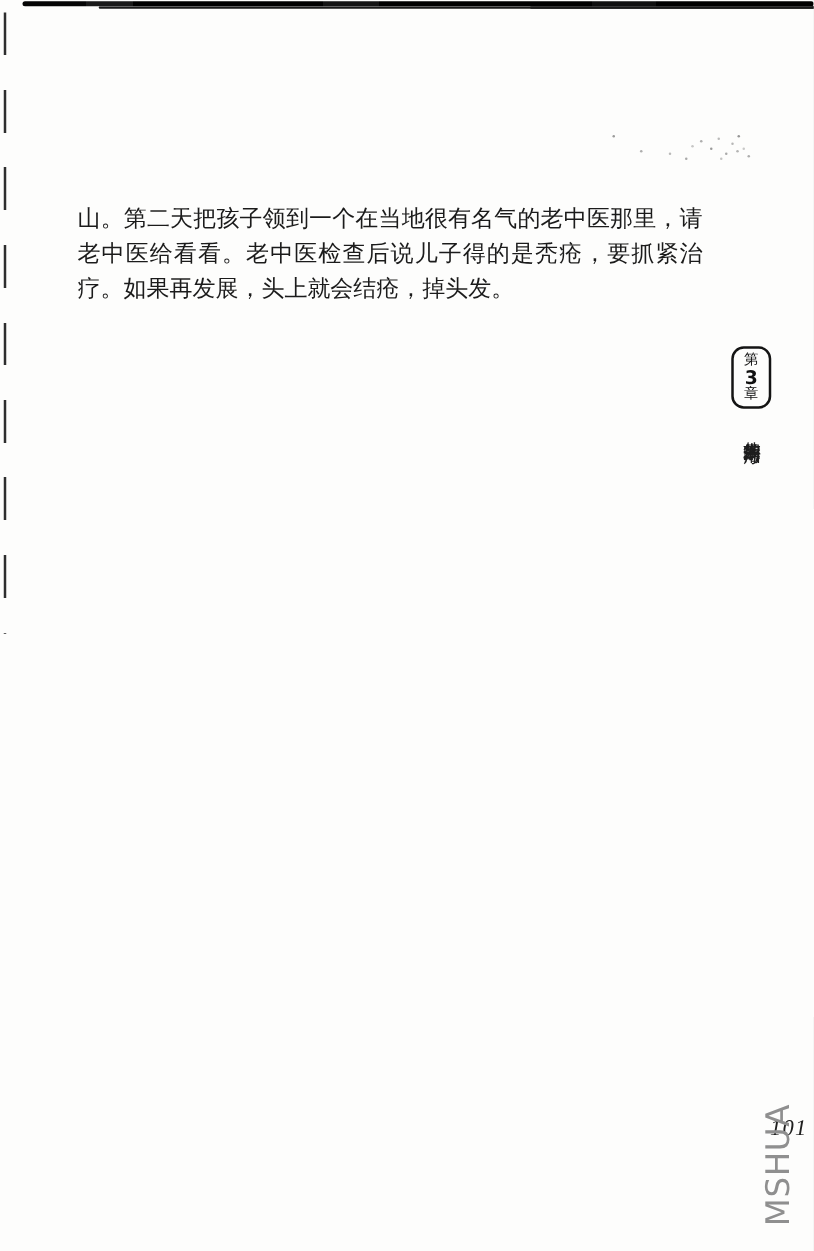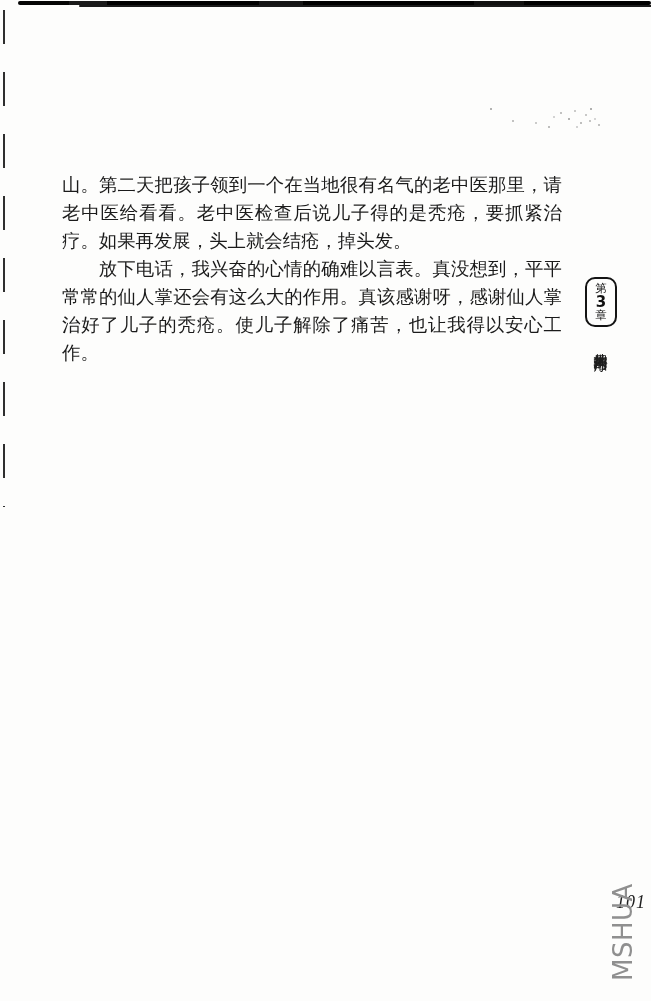--- a/index.html
+++ b/index.html
@@ -30,21 +30,21 @@
     box-shadow:
       22px 12px 0 rgba(95,95,95,.5), 45px 14px 0 rgba(105,105,105,.45),
       58px 18px 0 rgba(85,85,85,.5), 63px 8px 0 rgba(115,115,115,.4),
       70px 4px 0 rgba(95,95,95,.5), 78px 10px 0 rgba(75,75,75,.55),
       84px 2px 0 rgba(105,105,105,.45), 90px 14px 0 rgba(85,85,85,.5),
       95px 6px 0 rgba(95,95,95,.45), 100px 0px 0 rgba(65,65,65,.55),
       104px 10px 0 rgba(120,120,120,.4), 108px 16px 0 rgba(95,95,95,.5),
       86px 18px 0 rgba(110,110,110,.4), 99px 12px 0 rgba(90,90,90,.45);
   }
   .body-text{
-    position:absolute;left:62px;top:171px;width:500px;
+    position:absolute;left:62px;top:161px;width:500px;
     font-size:18.4px;line-height:28px;color:#1b1b1b;
     text-align:justify;
   }
   .body-text p{margin:0;text-indent:2em;}
   .body-text p.noindent{text-indent:0;}
   .chapter-badge{
     position:absolute;left:585px;top:277px;width:32px;height:50px;
     box-sizing:border-box;border:2px solid #141414;border-radius:10px;
     display:flex;flex-direction:column;align-items:center;justify-content:center;
     color:#111;line-height:1.02;font-size:11.5px;background:#fdfdfc;
@@ -74,21 +74,20 @@
 <body>
 
 <div class="page">
 
   <div class="top-edge"></div>
   <div class="left-dashes"></div>
   <div class="speckles"></div>
 
   <main class="body-text">
     <p class="noindent">山。第二天把孩子领到一个在当地很有名气的老中医那里，请老中医给看看。老中医检查后说儿子得的是秃疮，要抓紧治疗。如果再发展，头上就会结疮，掉头发。</p>
-    <p>放下电话，我兴奋的心情的确难以言表。真没想到，平平常常的仙人掌还会有这么大的作用。真该感谢呀，感谢仙人掌治好了儿子的秃疮。使儿子解除了痛苦，也让我得以安心工作。</p>
   </main>
 
   <aside>
     <div class="chapter-badge">
       <span>第</span>
       <span class="num">3</span>
       <span>章</span>
     </div>
     <div class="chapter-title">仙人掌的药用与治疗</div>
   </aside>

